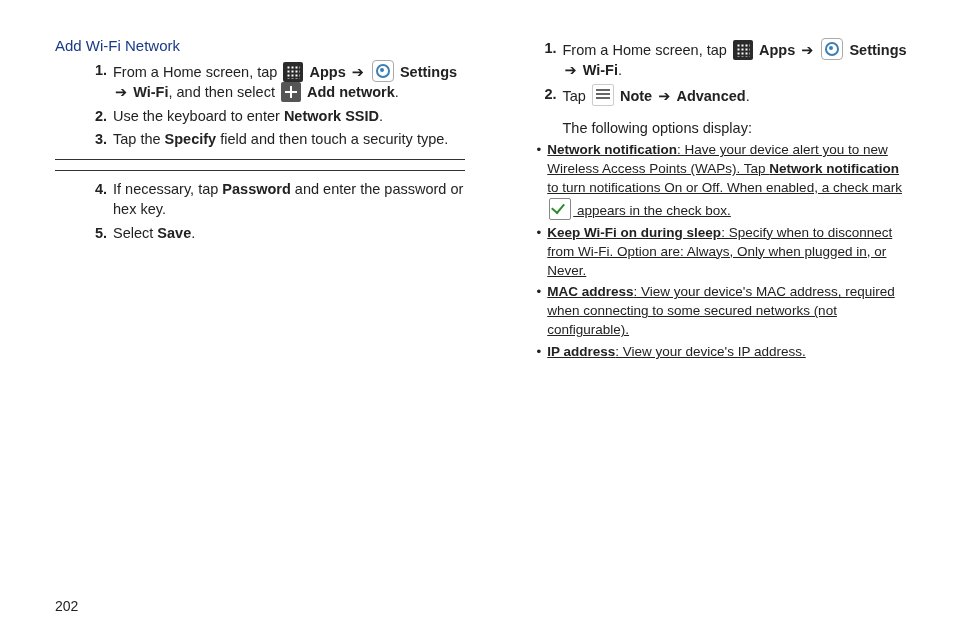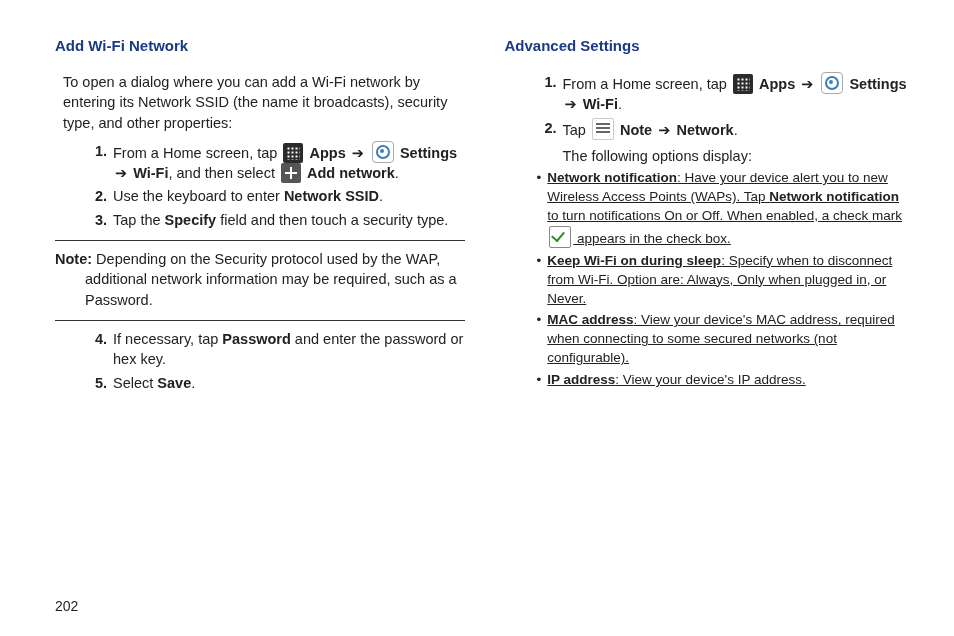--- a/index.html
+++ b/index.html
@@ -20,23 +20,23 @@
     display: flex;
     gap: 40px;
   }
   .col {
     flex: 1 1 0;
     font-size: 14.5px;
     line-height: 1.4;
   }
   .heading {
     color: #1a3a86;
-    font-weight: bold;
+    font-weight: normal;
     font-size: 15px;
-    margin-bottom: 16px;
+    margin-bottom: 4px;
   }
   .intro {
     margin: 2px 0 8px 8px;
   }
   .ol {
     margin: 0;
     padding: 0;
     list-style: none;
   }
   .ol-row {
@@ -187,21 +187,20 @@
   }
 </style>
 </head>
 <body>
 
 <div class="page">
   <div class="columns">
 
     <div class="col">
       <div class="heading">Add Wi-Fi Network</div>
-      <div class="intro">To open a dialog where you can add a Wi-Fi network by entering its Network SSID (the name it broadcasts), security type, and other properties:</div>
 
       <div class="ol">
         <div class="ol-row">
           <div class="ol-num">1.</div>
           <div class="ol-body">
             <span>From a Home screen, tap </span><span class="icon apps-icon"></span>
             <span class="bold">Apps</span>
             <span class="arrow">➔</span>
             <span class="icon settings-icon"></span>
             <span class="bold">Settings</span>
@@ -220,43 +219,39 @@
 
         <div class="ol-row">
           <div class="ol-num">3.</div>
           <div class="ol-body">
             <span>Tap the </span><span class="bold">Specify</span><span> field and then touch a security type.</span>
           </div>
         </div>
       </div>
 
       <hr class="hr">
-      <div class="note">
-        <span class="label bold">Note:</span><span> Depending on the Security protocol used by the WAP, additional network information may be required, such as a Password.</span>
-      </div>
       <hr class="hr">
 
       <div class="ol">
         <div class="ol-row">
           <div class="ol-num">4.</div>
           <div class="ol-body">
             <span>If necessary, tap </span><span class="bold">Password</span><span> and enter the password or hex key.</span>
           </div>
         </div>
         <div class="ol-row">
           <div class="ol-num">5.</div>
           <div class="ol-body">
             <span>Select </span><span class="bold">Save</span><span>.</span>
           </div>
         </div>
       </div>
     </div>
 
     <div class="col">
-      <div class="heading">Advanced Settings</div>
 
       <div class="ol">
         <div class="ol-row">
           <div class="ol-num">1.</div>
           <div class="ol-body">
             <span>From a Home screen, tap </span><span class="icon apps-icon"></span>
             <span class="bold">Apps</span>
             <span class="arrow">➔</span>
             <span class="icon settings-icon"></span>
             <span class="bold">Settings</span>
@@ -264,22 +259,22 @@
             <span class="bold">Wi-Fi</span><span>.</span>
           </div>
         </div>
 
         <div class="ol-row">
           <div class="ol-num">2.</div>
           <div class="ol-body">
             <span>Tap </span><span class="icon menu-icon"></span>
             <span class="bold">Note</span>
             <span class="arrow">➔</span>
-            <span class="bold">Network</span><span>.</span>
-            <div style="margin-top:6px;">The following options display:</div>
+            <span class="bold">Advanced</span><span>.</span>
+            <div style="margin-top:12px;">The following options display:</div>
           </div>
         </div>
       </div>
 
       <div class="bullet">
         <div class="dot">•</div>
         <div class="bb">
           <span class="bold">Network notification</span><span>: Have your device alert you to new Wireless Access Points (WAPs). Tap </span><span class="bold">Network notification</span><span> to turn notifications On or Off. When enabled, a check mark </span><span class="icon check-icon"></span><span> appears in the check box.</span>
         </div>
       </div>

